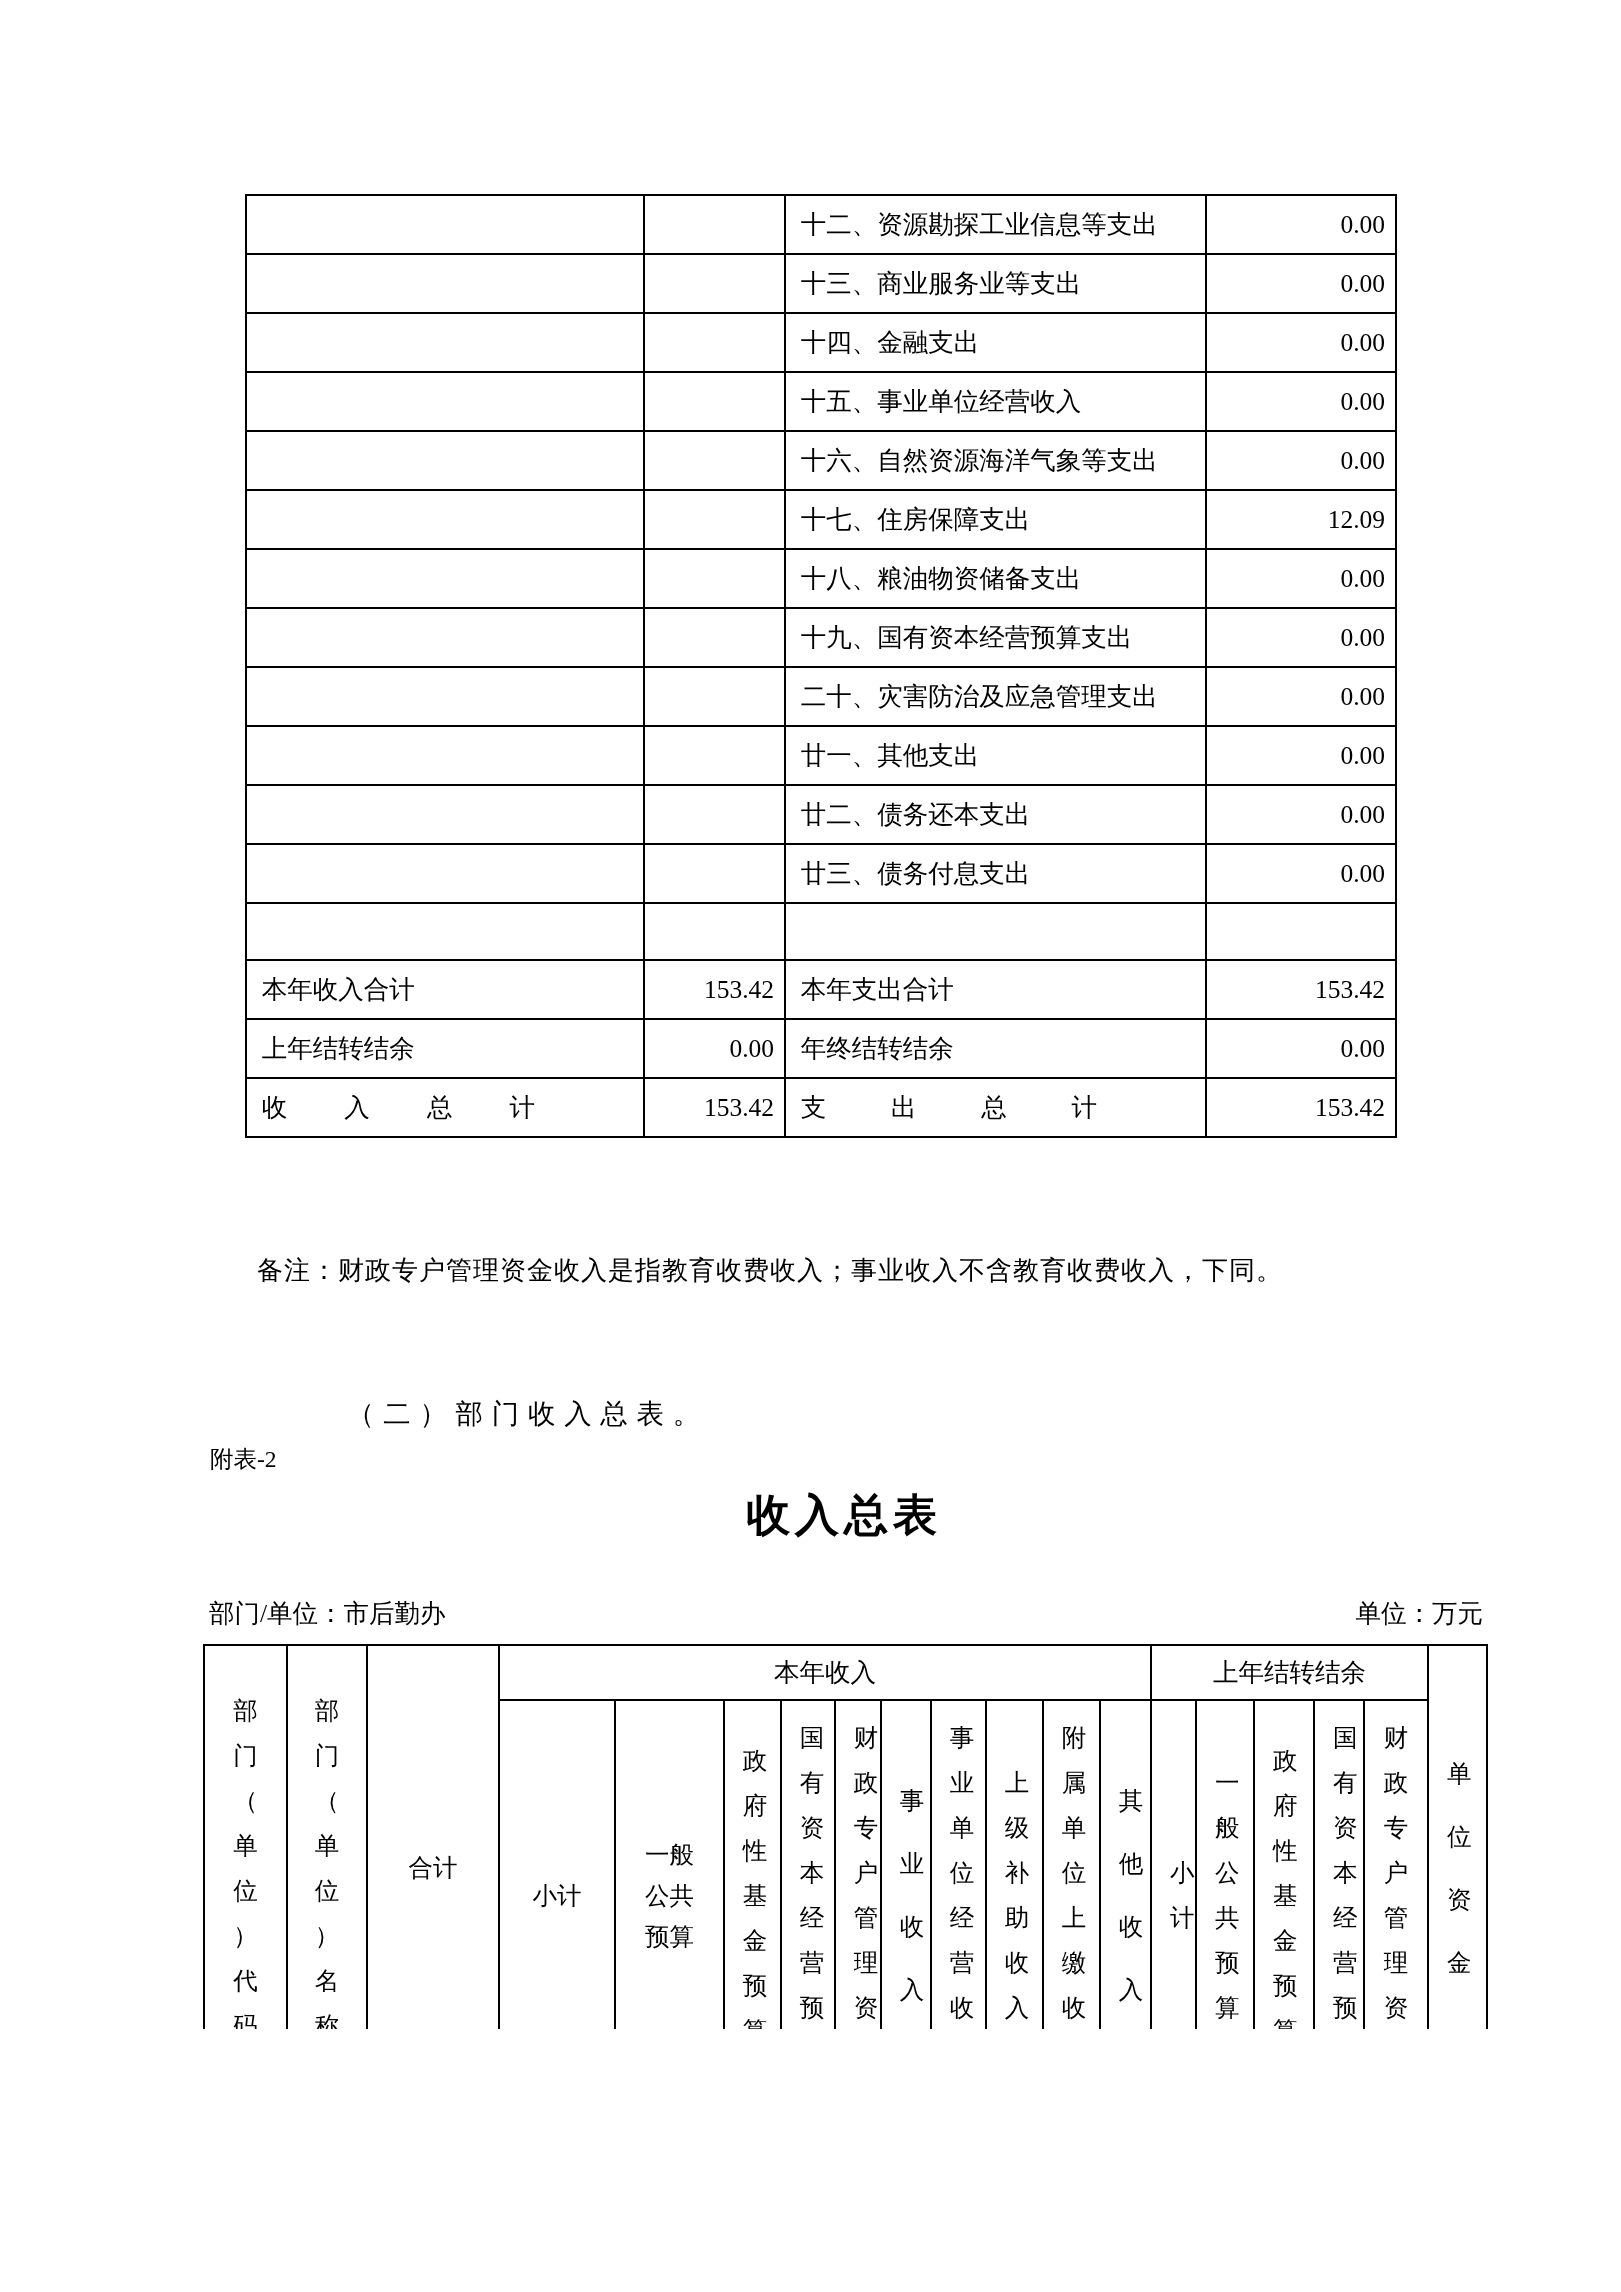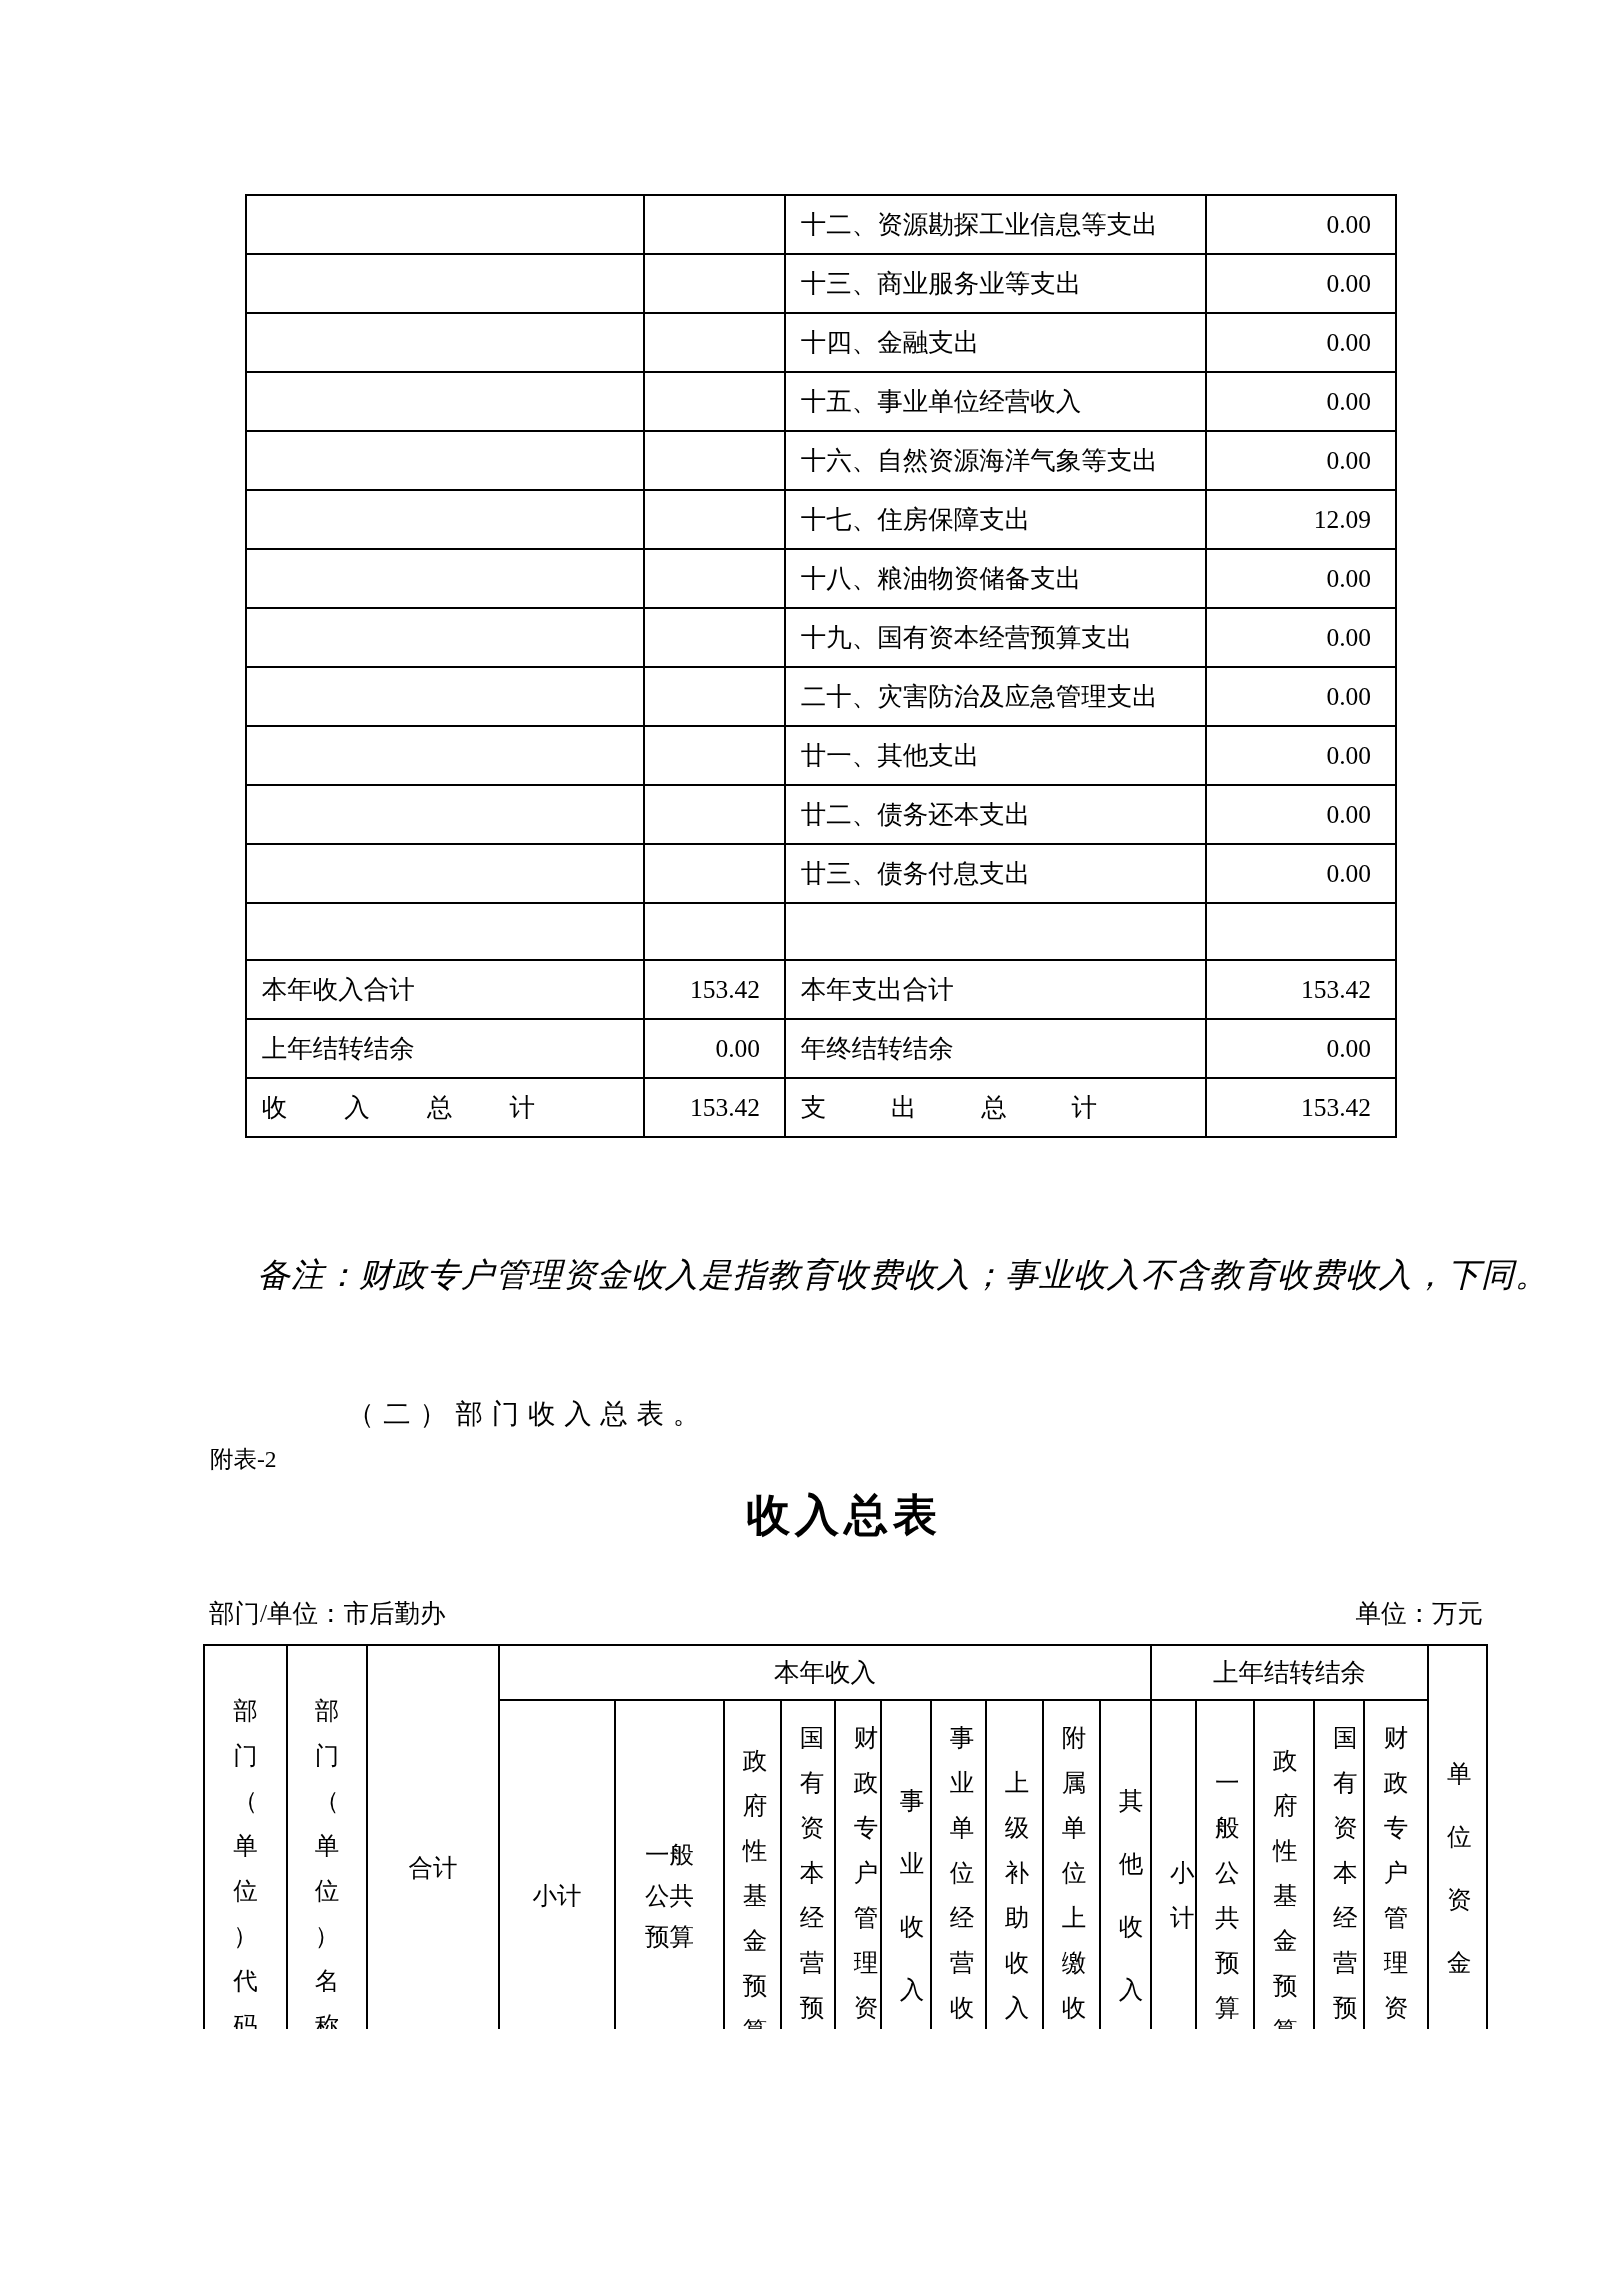--- a/index.html
+++ b/index.html
@@ -19,34 +19,34 @@
     position:absolute;left:245px;top:194px;width:1151px;
   }
   .t-top td{
     border:2px solid #000;
     font-size:25.5px;
     overflow:hidden;
     vertical-align:middle;
     padding:0;
   }
   .t-top td.lbl{text-align:left;padding-left:14.7px;}
-  .t-top td.val{text-align:right;padding-right:24px;}
+  .t-top td.val{text-align:right;padding-right:10px;}
   .t-top tr.r-item{height:59px;}
   .t-top tr.r-empty{height:57px;}
   .t-top tr.r-sum{height:59px;}
   .t-top td.spread{
     text-align:justify;
     text-align-last:justify;
     padding-right:108px;
   }
 
   
   .note{
     position:absolute;left:257px;top:1253px;margin:0;
-    font-size:33px;letter-spacing:1px;font-style:italic;
+    font-size:26px;letter-spacing:1px;
   }
   .heading{
     position:absolute;left:331px;top:1380px;margin:16px;
     font-size:27.4px;letter-spacing:8.8px;
   }
   .sublabel{
     position:absolute;left:210px;top:1443px;margin:0;
     font-size:23.5px;
     text-align:right;
   }

